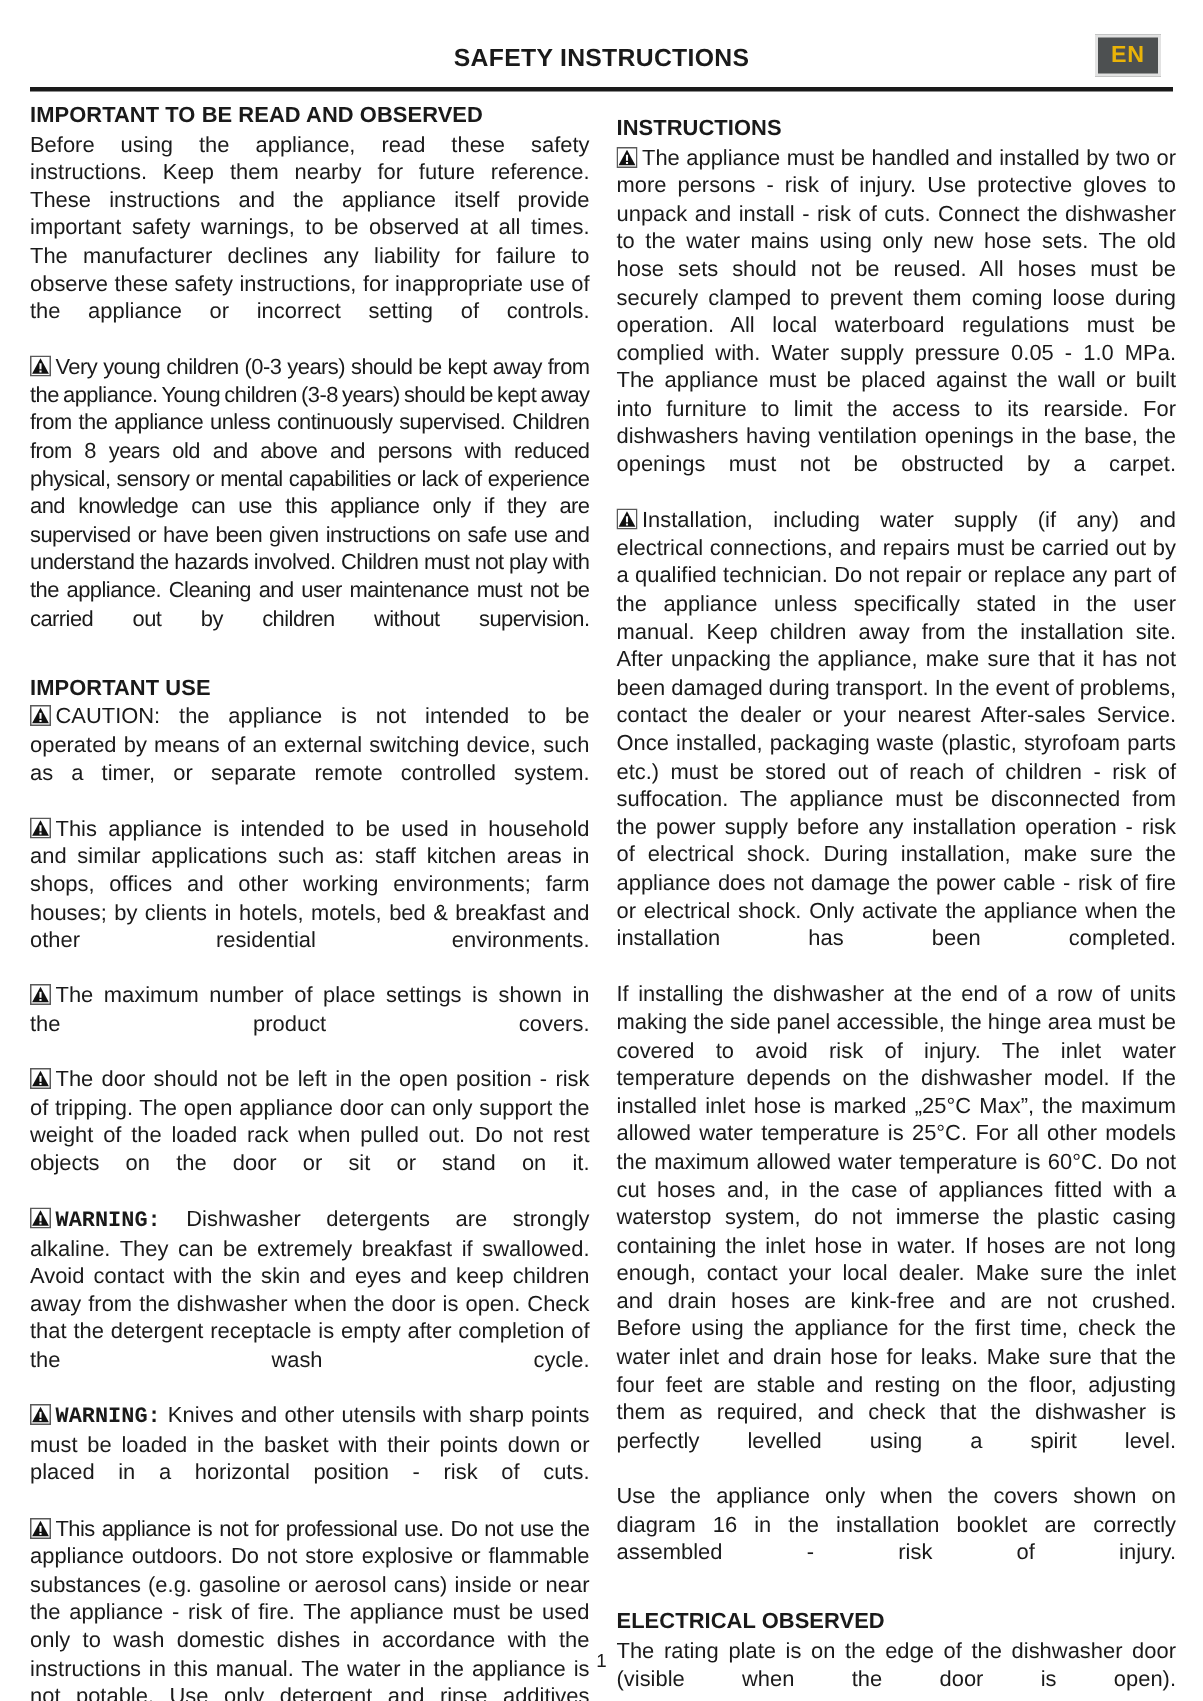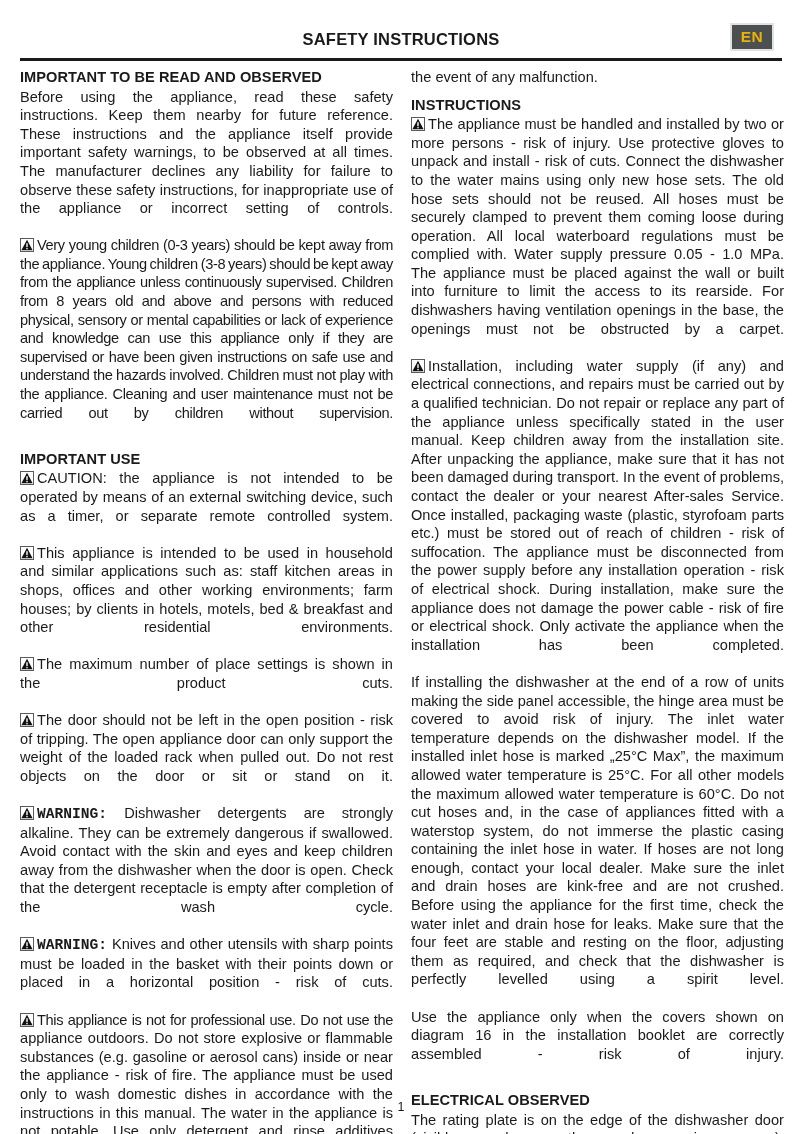--- a/index.html
+++ b/index.html
@@ -171,55 +171,54 @@
               <polygon points="7,1.8 12.6,12.2 1.4,12.2" fill="#111111"></polygon>
               <rect x="6.3" y="5.2" width="1.4" height="4.0" fill="#ffffff"></rect>
               <rect x="6.3" y="10.0" width="1.4" height="1.3" fill="#ffffff"></rect>
             </svg></span><span>This appliance is intended to be used in household and similar applications such as: staff kitchen areas in shops, offices and other working environments; farm houses; by clients in hotels, motels, bed &amp; breakfast and other residential environments.</span></p>
 
       <p class="body"><span class="warn-icon"><svg width="14" height="14" viewBox="0 0 14 14">
               <rect x="0.5" y="0.5" width="13" height="13" fill="#ffffff" stroke="#5a5a5a" stroke-width="1"></rect>
               <polygon points="7,1.8 12.6,12.2 1.4,12.2" fill="#111111"></polygon>
               <rect x="6.3" y="5.2" width="1.4" height="4.0" fill="#ffffff"></rect>
               <rect x="6.3" y="10.0" width="1.4" height="1.3" fill="#ffffff"></rect>
-            </svg></span><span>The maximum number of place settings is shown in the product cuts.</span></p>
+            </svg></span><span>The maximum number of place settings is shown in the product covers.</span></p>
 
       <p class="body"><span class="warn-icon"><svg width="14" height="14" viewBox="0 0 14 14">
               <rect x="0.5" y="0.5" width="13" height="13" fill="#ffffff" stroke="#5a5a5a" stroke-width="1"></rect>
               <polygon points="7,1.8 12.6,12.2 1.4,12.2" fill="#111111"></polygon>
               <rect x="6.3" y="5.2" width="1.4" height="4.0" fill="#ffffff"></rect>
               <rect x="6.3" y="10.0" width="1.4" height="1.3" fill="#ffffff"></rect>
             </svg></span><span>The door should not be left in the open position - risk of tripping. The open appliance door can only support the weight of the loaded rack when pulled out. Do not rest objects on the door or sit or stand on it.</span></p>
 
       <p class="body"><span class="warn-icon"><svg width="14" height="14" viewBox="0 0 14 14">
               <rect x="0.5" y="0.5" width="13" height="13" fill="#ffffff" stroke="#5a5a5a" stroke-width="1"></rect>
               <polygon points="7,1.8 12.6,12.2 1.4,12.2" fill="#111111"></polygon>
               <rect x="6.3" y="5.2" width="1.4" height="4.0" fill="#ffffff"></rect>
               <rect x="6.3" y="10.0" width="1.4" height="1.3" fill="#ffffff"></rect>
-            </svg></span><b class="warn">WARNING:</b><span> Dishwasher detergents are strongly alkaline. They can be extremely dangerous if swallowed. Avoid contact with the skin and eyes and keep children away from the dishwasher when the door is open. Check that the detergent receptacle is empty after completion of the wash cycle.</span></p>
+            </svg></span><b class="warn">WARNING:</b><span> Dishwasher detergents are strongly alkaline. They can be extremely breakfast if swallowed. Avoid contact with the skin and eyes and keep children away from the dishwasher when the door is open. Check that the detergent receptacle is empty after completion of the wash cycle.</span></p>
 
       <p class="body"><span class="warn-icon"><svg width="14" height="14" viewBox="0 0 14 14">
               <rect x="0.5" y="0.5" width="13" height="13" fill="#ffffff" stroke="#5a5a5a" stroke-width="1"></rect>
               <polygon points="7,1.8 12.6,12.2 1.4,12.2" fill="#111111"></polygon>
               <rect x="6.3" y="5.2" width="1.4" height="4.0" fill="#ffffff"></rect>
               <rect x="6.3" y="10.0" width="1.4" height="1.3" fill="#ffffff"></rect>
             </svg></span><b class="warn">WARNING:</b><span> Knives and other utensils with sharp points must be loaded in the basket with their points down or placed in a horizontal position - risk of cuts.</span></p>
 
       <p class="body nostretch"><span class="warn-icon"><svg width="14" height="14" viewBox="0 0 14 14">
               <rect x="0.5" y="0.5" width="13" height="13" fill="#ffffff" stroke="#5a5a5a" stroke-width="1"></rect>
               <polygon points="7,1.8 12.6,12.2 1.4,12.2" fill="#111111"></polygon>
               <rect x="6.3" y="5.2" width="1.4" height="4.0" fill="#ffffff"></rect>
               <rect x="6.3" y="10.0" width="1.4" height="1.3" fill="#ffffff"></rect>
             </svg></span><span class="tight">This appliance is not for professional use. Do not use the</span> <span>appliance outdoors. Do not store explosive or flammable substances (e.g. gasoline or aerosol cans) inside or near the appliance - risk of fire. The appliance must be used only to wash domestic dishes in accordance with the instructions in this manual. The water in the appliance is not potable. Use only detergent and rinse additives designed for an automatic dishwasher. When adding salt to the water softener, run one cycle immediately to avoid corrosion damage to internal parts. Store the detergent, rinse aid and salt out of reach of children. Shut off the water supply and unplug or disconnect the power before servicing and maintenance. Disconnect the appliance in</span></p>
 
     </div>
 
     <div class="col">
 
-      <p class="body nostretch nojust"><span>the event of any malfunction.</span></p>
 
       <h2 class="sec spaced">INSTRUCTIONS</h2>
 
       <p class="body"><span class="warn-icon"><svg width="14" height="14" viewBox="0 0 14 14">
               <rect x="0.5" y="0.5" width="13" height="13" fill="#ffffff" stroke="#5a5a5a" stroke-width="1"></rect>
               <polygon points="7,1.8 12.6,12.2 1.4,12.2" fill="#111111"></polygon>
               <rect x="6.3" y="5.2" width="1.4" height="4.0" fill="#ffffff"></rect>
               <rect x="6.3" y="10.0" width="1.4" height="1.3" fill="#ffffff"></rect>
             </svg></span><span>The appliance must be handled and installed by two or more persons - risk of injury. Use protective gloves to unpack and install - risk of cuts. Connect the dishwasher to the water mains using only new hose sets. The old hose sets should not be reused. All hoses must be securely clamped to prevent them coming loose during operation. All local waterboard regulations must be complied with. Water supply pressure 0.05 - 1.0 MPa. The appliance must be placed against the wall or built into furniture to limit the access to its rearside. For dishwashers having ventilation openings in the base, the openings must not be obstructed by a carpet.</span></p>
 

